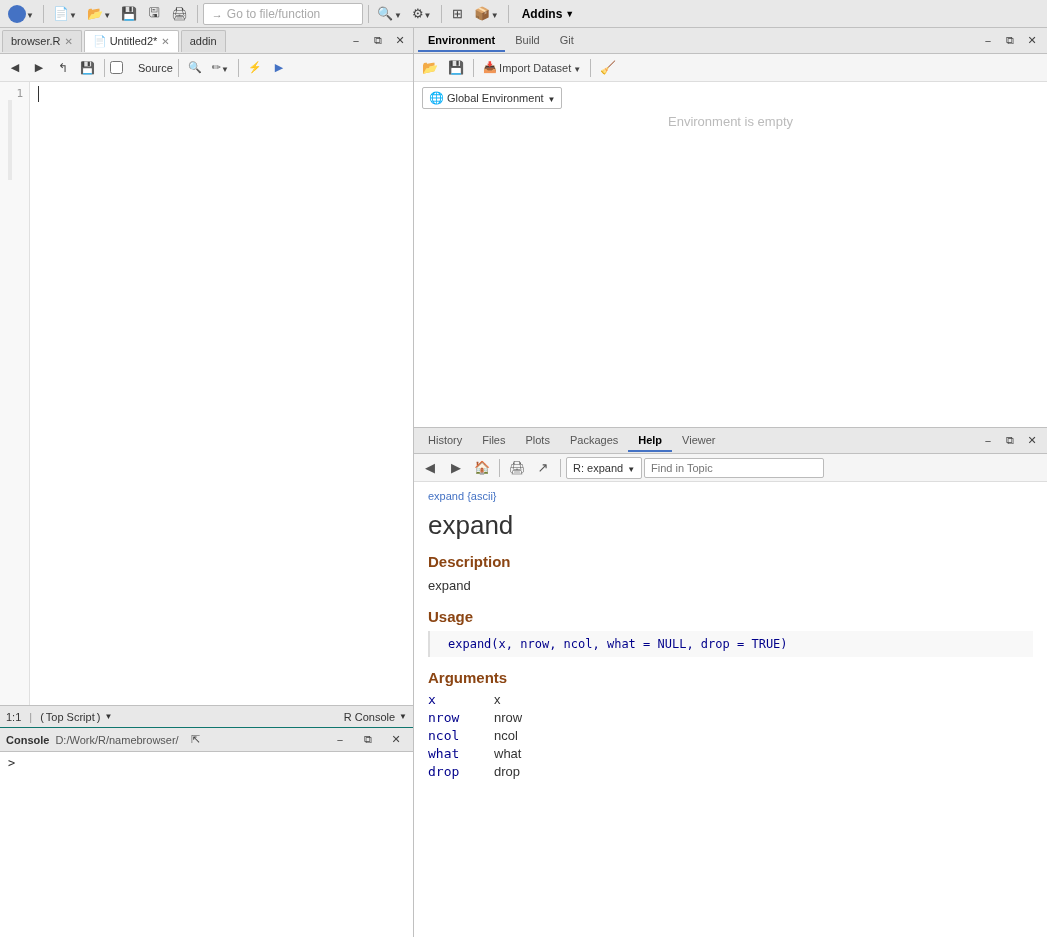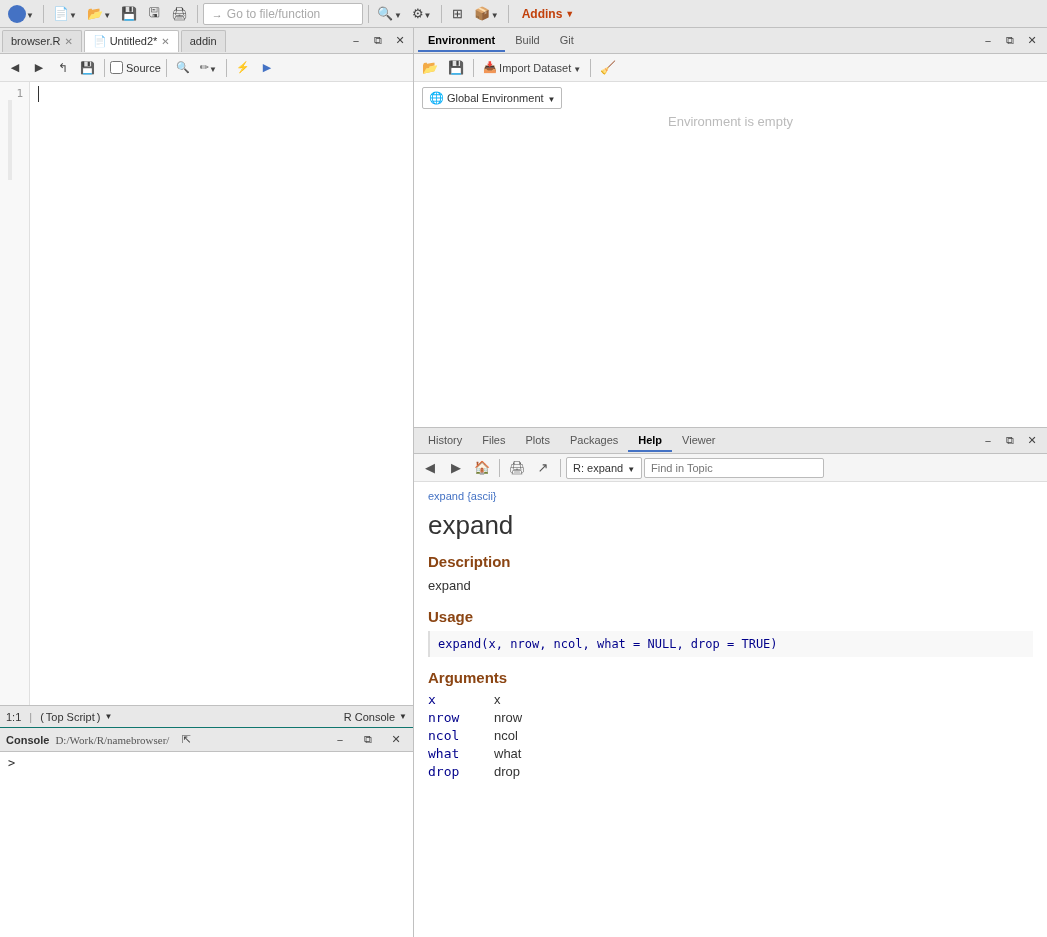--- a/index.html
+++ b/index.html
@@ -17,21 +17,21 @@
       cursor: pointer; font-size: 11px; color: #444;
     }
     .toolbar-separator { width: 1px; height: 18px; background: #bbb; margin: 0 3px; }
     .go-to-input {
       display: inline-flex; align-items: center; height: 22px; padding: 0 8px;
       background: #fff; border: 1px solid #bbb; border-radius: 2px; color: #888; font-size: 11px;
       width: 160px;
     }
     .addins-btn {
       display: inline-flex; align-items: center; height: 22px; padding: 0 8px;
-      background: transparent; border: none; cursor: pointer; font-size: 12px; font-weight: bold; color: #c2410c;
+      background: transparent; border: none; cursor: pointer; font-size: 12px; font-weight: bold; color: #000000;
     }
 
     
     .main-layout {
       display: flex; flex-direction: row; width: 1047px; height: calc(937px - 28px);
     }
 
     
     .left-panel {
       display: flex; flex-direction: column; width: 414px; border-right: 1px solid #c0c0c0;
@@ -55,21 +55,21 @@
     .editor-toolbar {
       display: flex; align-items: center; background: #f5f5f5; border-bottom: 1px solid #ddd;
       height: 28px; padding: 0 4px; gap: 2px;
     }
     .ed-btn {
       display: inline-flex; align-items: center; justify-content: center;
       height: 22px; min-width: 22px; padding: 0 3px;
       background: transparent; border: 1px solid transparent; border-radius: 2px;
       cursor: pointer; font-size: 11px; color: #444;
     }
-    .source-check { display: inline-flex; align-items: center; font-size: 11px; gap: 3px; cursor: pointer; }
+    .source-check { display: inline-flex; align-items: center; font-size: 11px; gap: 15px; cursor: pointer; }
 
     
     .editor-area {
       display: flex; flex: 1; overflow: hidden;
     }
     .line-numbers {
       width: 30px; background: #f8f8f8; border-right: 1px solid #e0e0e0;
       padding: 4px 0; text-align: right; color: #999; font-size: 11px; font-family: monospace;
       padding-right: 6px;
     }
@@ -91,21 +91,21 @@
     
     .console-panel {
       background: #fff; border-top: 1px solid #0f766e;
       height: 210px; display: flex; flex-direction: column;
     }
     .console-header {
       display: flex; align-items: center; background: #e8e8e8; border-bottom: 1px solid #c0c0c0;
       height: 24px; padding: 0 6px; gap: 6px;
     }
     .console-title { font-weight: bold; font-size: 11px; }
-    .console-path { font-size: 11px; color: #555; font-family: Liberation Serif, serif; }
+    .console-path { font-size: 11px; color: #555; }
     .console-area {
       flex: 1; background: #fff; padding: 4px 8px; font-family: monospace; font-size: 12px;
       overflow-y: auto;
     }
     .console-prompt { color: #333; }
 
     
     .right-panel {
       display: flex; flex-direction: column; flex: 1; background: #fff;
     }
@@ -160,21 +160,21 @@
       background: #fff; border: 1px solid #bbb; border-radius: 2px; cursor: pointer; font-size: 11px;
     }
     .help-content {
       flex: 1; overflow-y: auto; padding: 8px 14px; background: #fff;
     }
     .help-breadcrumb { font-size: 11px; color: #666; margin-bottom: 6px; }
     .help-breadcrumb a { color: #4472c4; text-decoration: none; }
     .help-title { font-size: 26px; font-weight: normal; margin: 8px 0 12px 0; color: #333; }
     .help-section-title { font-size: 15px; color: #8b4513; font-weight: bold; margin: 12px 0 6px 0; }
     .help-text { font-size: 13px; color: #333; line-height: 1.5; }
-    .help-code { font-family: monospace; font-size: 12px; color: #00008b; background: #f8f8f8; padding: 6px 8px; margin: 6px 0; border-left: 2px solid #ddd; }
+    .help-code { font-family: monospace; font-size: 12px; color: #00008b; background: #f8f8f8; padding: 6px 18px; margin: 6px 0; border-left: 2px solid #ddd; }
     .args-table { margin: 6px 0; }
     .args-row { display: flex; gap: 16px; margin: 3px 0; font-size: 13px; }
     .args-name { font-family: monospace; color: #00008b; width: 50px; flex-shrink: 0; }
     .args-desc { color: #333; }
     .icon-chevron::before { content: '▼'; font-size: 8px; }
     .rstudio-icon { width: 18px; height: 18px; background: #4472c4; border-radius: 50%; display: inline-block; }
   </style>
 </head>
 <body>
 

